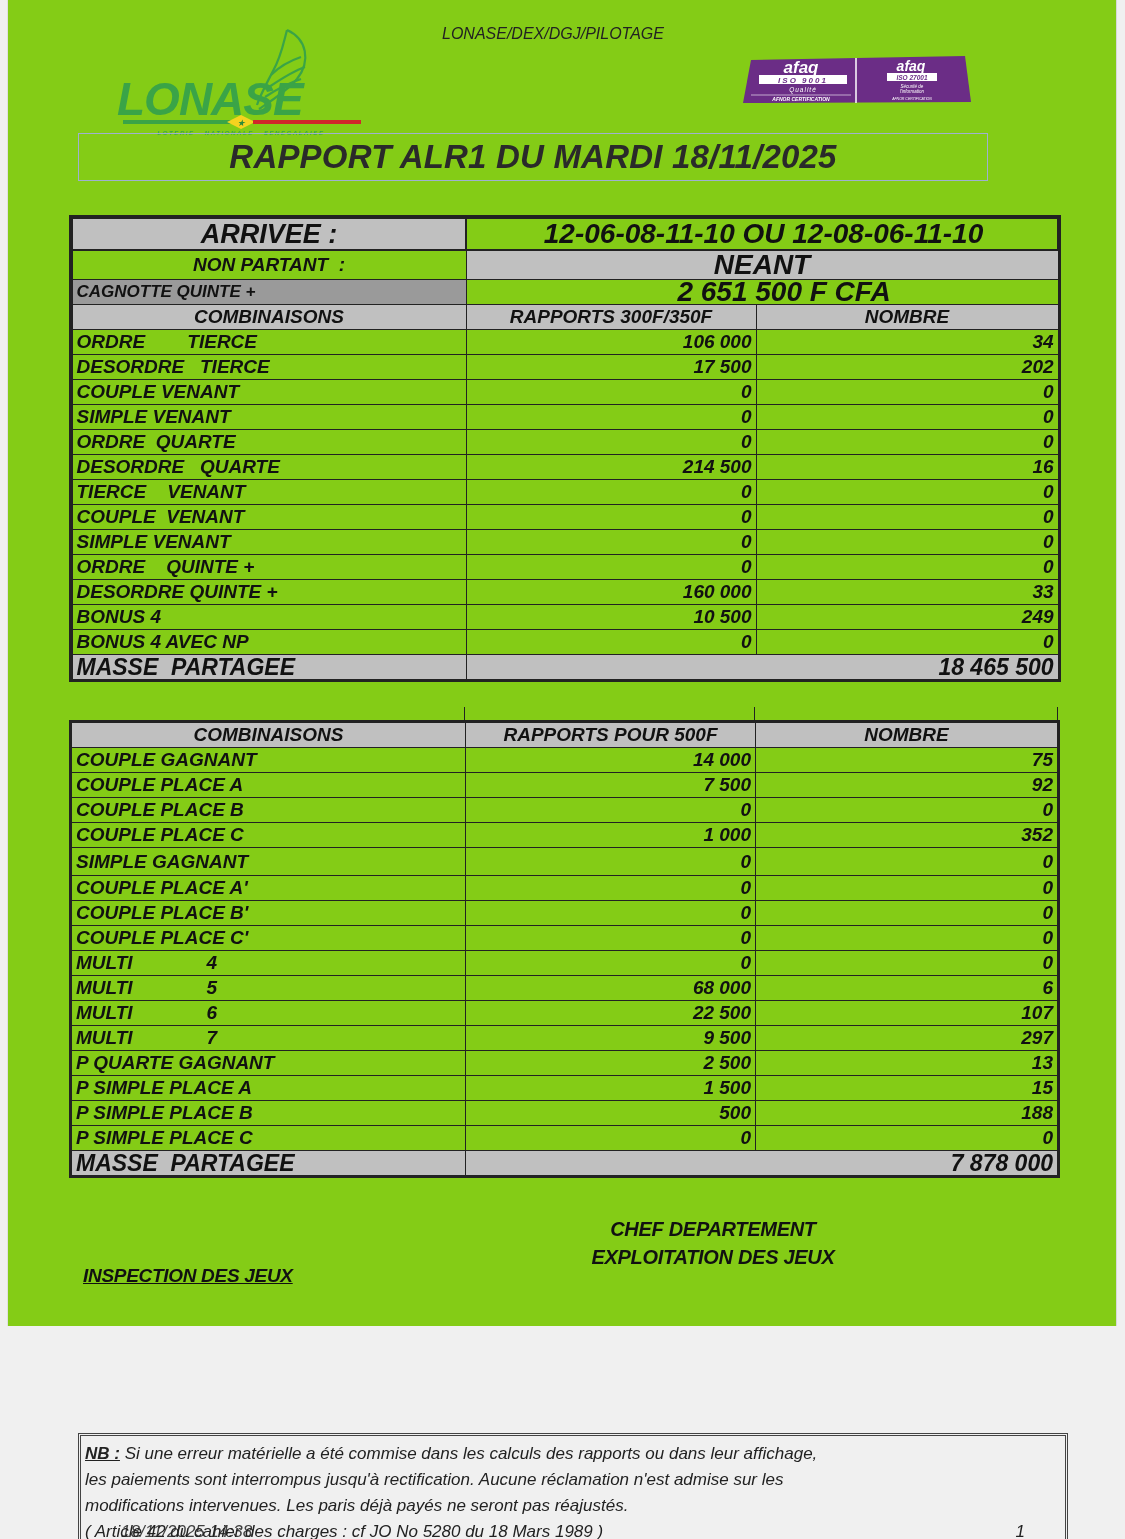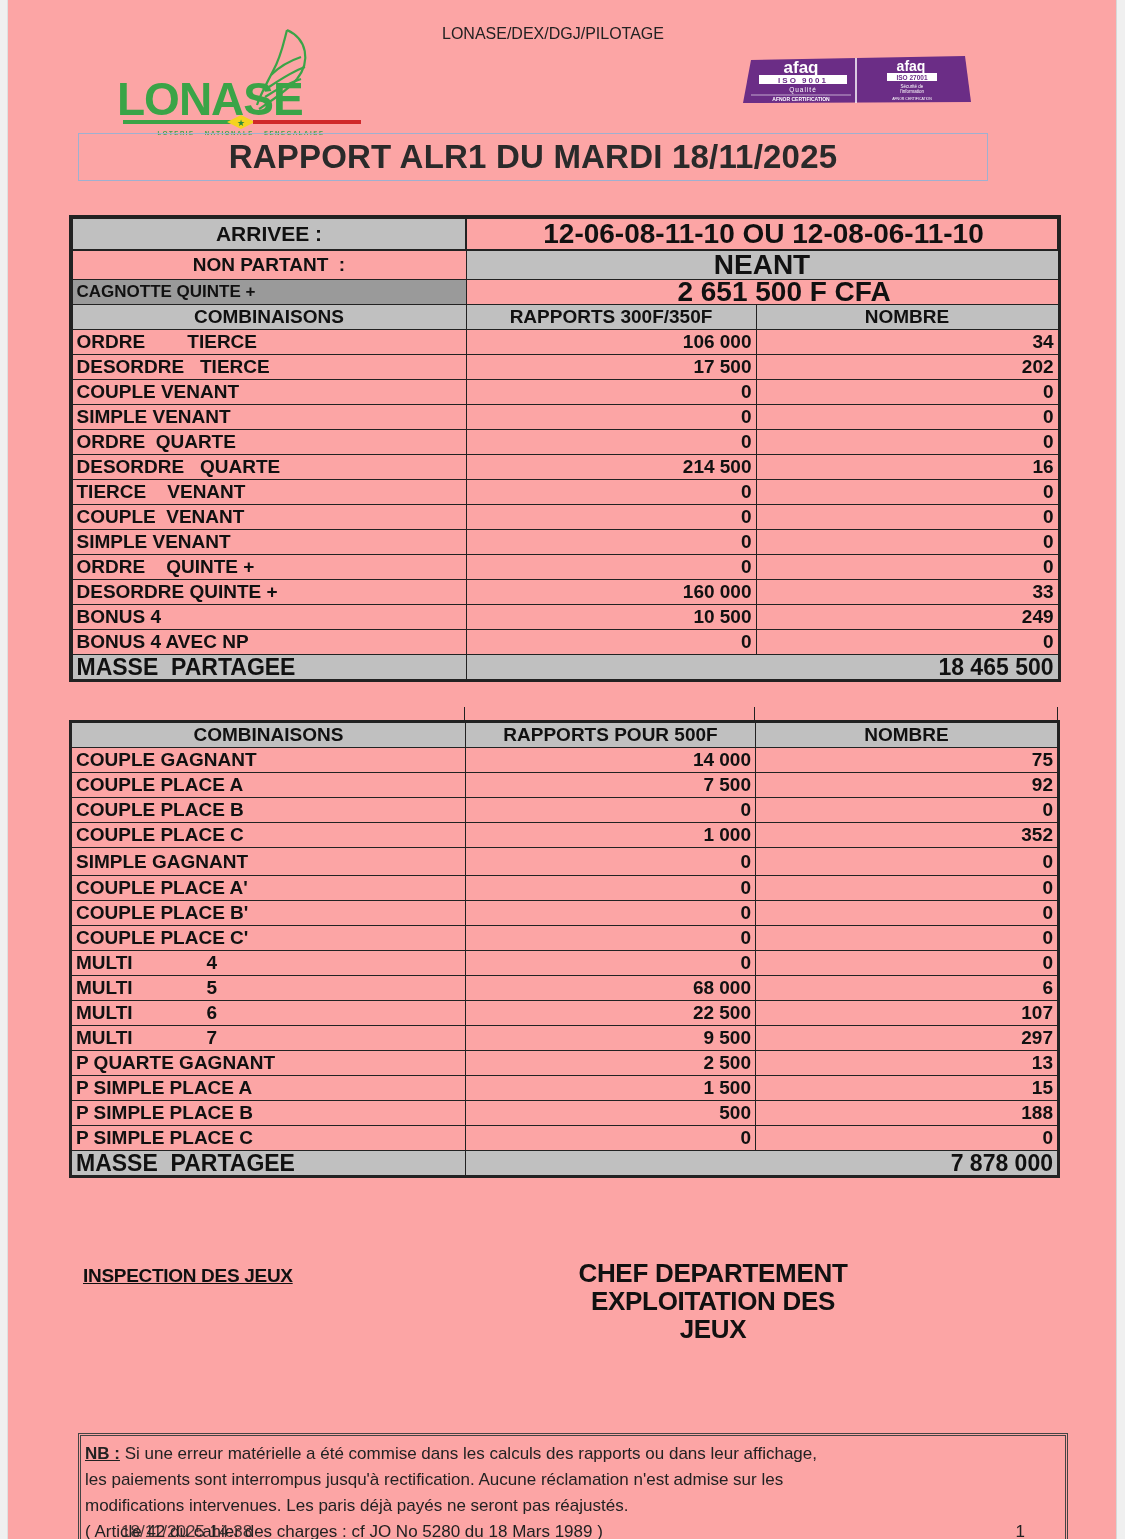--- a/index.html
+++ b/index.html
@@ -2,23 +2,23 @@
 <html><head>
 <meta charset="utf-8">
 <style>
   html, body { margin:0; padding:0; }
   body {
     width:1125px; height:1539px; background:#f0f0f0;
     font-family:"Liberation Sans", sans-serif; color:#111;
     position:relative; overflow:hidden;
   }
   .page {
-    position:absolute; left:7px; top:0; width:1108px; height:1539px;
-    background:#fca5a5;
-    border-left:1px solid #e0e0e0; border-right:1px solid #d8d8d8;
+    position:absolute; left:7px; top:0; width:1108px; height:1326px;
+    background:#84cc16;
+    border-left:1px solid #e0e0e0; border-right:1px solid #d8d8d8;font-style:italic;
   }
   .ref-code {
     position:absolute; left:434px; top:25px; font-size:16px; color:#222;
   }
   .logo { position:absolute; left:103px; top:27px; width:260px; height:110px; }
   .afaq { position:absolute; left:735px; top:56px; width:230px; height:47px; }
   .title-box {
     position:absolute; left:70px; top:133px; width:908px; height:46px;
     border:1px solid #9fb0d0;
     display:flex; align-items:center; justify-content:center;
@@ -33,22 +33,22 @@
     overflow:hidden; white-space:pre;
   }
   .gray { background:#c0c0c0; }
   .dgray { background:#9a9a9a; }
   .center { text-align:center; }
   .right { text-align:right; }
   .big { font-size:28px; }
   .masse td { font-size:23px; height:25px; line-height:25px; }
   .outer { outline:3px solid #222; outline-offset:-1px; }
   .sig {
-    position:absolute; font-weight:bold; font-size:26px; text-align:center;
-    font-family:"Liberation Sans", sans-serif; letter-spacing:-0.3px;margin-top:44px;
+    position:absolute; font-weight:bold; font-size:20px; text-align:center;
+    font-family:"Liberation Sans", sans-serif; letter-spacing:-0.3px;
   }
   .inspect {
     position:absolute; left:75px; top:1265px; font-weight:bold; font-size:19px;
     text-decoration:underline; letter-spacing:-0.3px;
   }
   .nb {
     position:absolute; left:70px; top:1433px; width:984px; height:108px;
     border:3px double #444; font-size:17px; color:#222;
   }
   .nb .line { position:absolute; left:4px; white-space:nowrap; }
@@ -98,21 +98,21 @@
   <div class="title-box">RAPPORT ALR1 DU MARDI 18/11/2025</div>
 
   <table class="grid outer" style="left:63px; top:217px; width:986px;">
     <colgroup>
         <col style="width:394px">
         <col style="width:290px">
         <col style="width:302px">
       </colgroup>
     <tbody>
       <tr>
-        <td class="gray center" style="font-size:21px; height:30px; border-width:2.5px;">ARRIVEE :</td>
+        <td class="gray center" style="font-size:27px; height:30px; border-width:2.5px;">ARRIVEE :</td>
         <td colspan="2" class="center big" style="height:30px; border-width:2.5px;padding-left:7px;">12-06-08-11-10 OU 12-08-06-11-10</td>
       </tr>
       <tr>
         <td class="center" style="font-size:19px; height:28px;">NON PARTANT  :</td>
         <td colspan="2" class="gray center big" style="height:28px;">NEANT</td>
       </tr>
       <tr>
         <td class="dgray" style="font-size:17px; height:24px;">CAGNOTTE QUINTE +</td>
         <td colspan="2" class="center big" style="height:24px;padding-left:48px;">2 651 500 F CFA</td>
       </tr>

